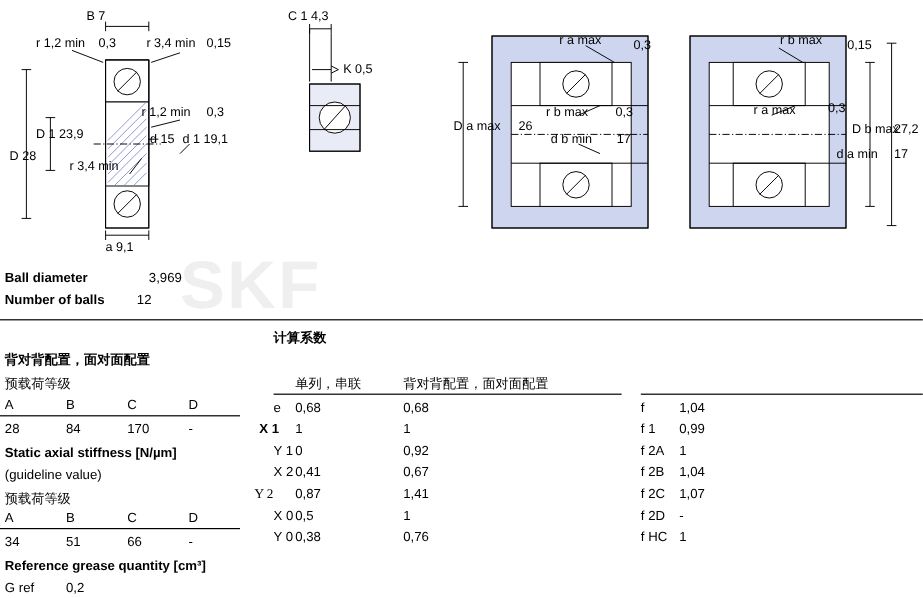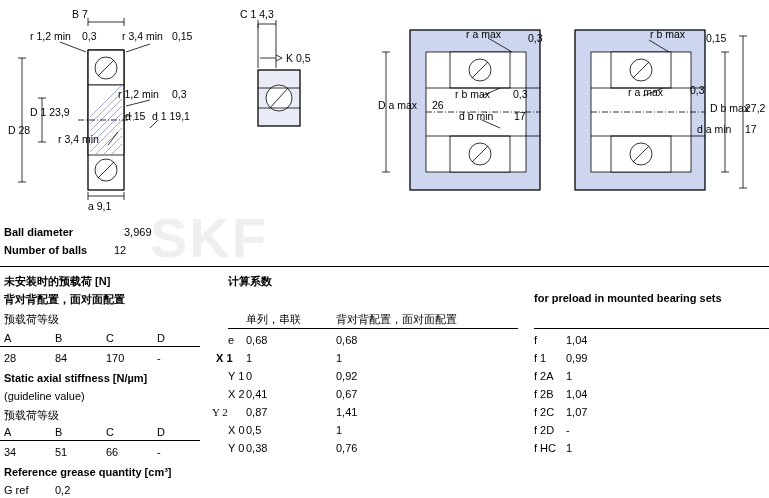--- a/index.html
+++ b/index.html
@@ -194,21 +194,20 @@
 
 <div id="tables">
 
   <div class="tline b" style="left:4px;top:8px;">Ball diameter</div>
   <div class="tline" style="left:124px;top:8px;">3,969</div>
   <div class="tline b" style="left:4px;top:26px;">Number of balls</div>
   <div class="tline" style="left:114px;top:26px;">12</div>
 
   <div class="sep" style="left:0px;top:48px;width:769px;"></div>
 
-  <div class="tline b" style="left:4px;top:56px;">未安装时的预载荷 [N]</div>
   <div class="tline b" style="left:4px;top:74px;">背对背配置，面对面配置</div>
   <div class="tline" style="left:4px;top:94px;">预载荷等级</div>
   <div class="tline" style="left:4px;top:114px;">A</div>
   <div class="tline" style="left:55px;top:114px;">B</div>
   <div class="tline" style="left:106px;top:114px;">C</div>
   <div class="tline" style="left:157px;top:114px;">D</div>
   <div class="sep" style="left:0px;top:128px;width:200px;"></div>
   <div class="tline" style="left:4px;top:134px;">28</div>
   <div class="tline" style="left:55px;top:134px;">84</div>
   <div class="tline" style="left:106px;top:134px;">170</div>
@@ -257,21 +256,20 @@
   <div class="tline" style="left:336px;top:188px;">1,41</div>
 
   <div class="tline" style="left:228px;top:206px;">X 0</div>
   <div class="tline" style="left:246px;top:206px;">0,5</div>
   <div class="tline" style="left:336px;top:206px;">1</div>
 
   <div class="tline" style="left:228px;top:224px;">Y 0</div>
   <div class="tline" style="left:246px;top:224px;">0,38</div>
   <div class="tline" style="left:336px;top:224px;">0,76</div>
 
-  <div class="tline b" style="left:534px;top:74px;">for preload in mounted bearing sets</div>
   <div class="sep" style="left:534px;top:110px;width:235px;"></div>
 
   <div class="tline" style="left:534px;top:116px;">f</div>
   <div class="tline" style="left:566px;top:116px;">1,04</div>
 
   <div class="tline" style="left:534px;top:134px;">f 1</div>
   <div class="tline" style="left:566px;top:134px;">0,99</div>
 
   <div class="tline" style="left:534px;top:152px;">f 2A</div>
   <div class="tline" style="left:566px;top:152px;">1</div>

